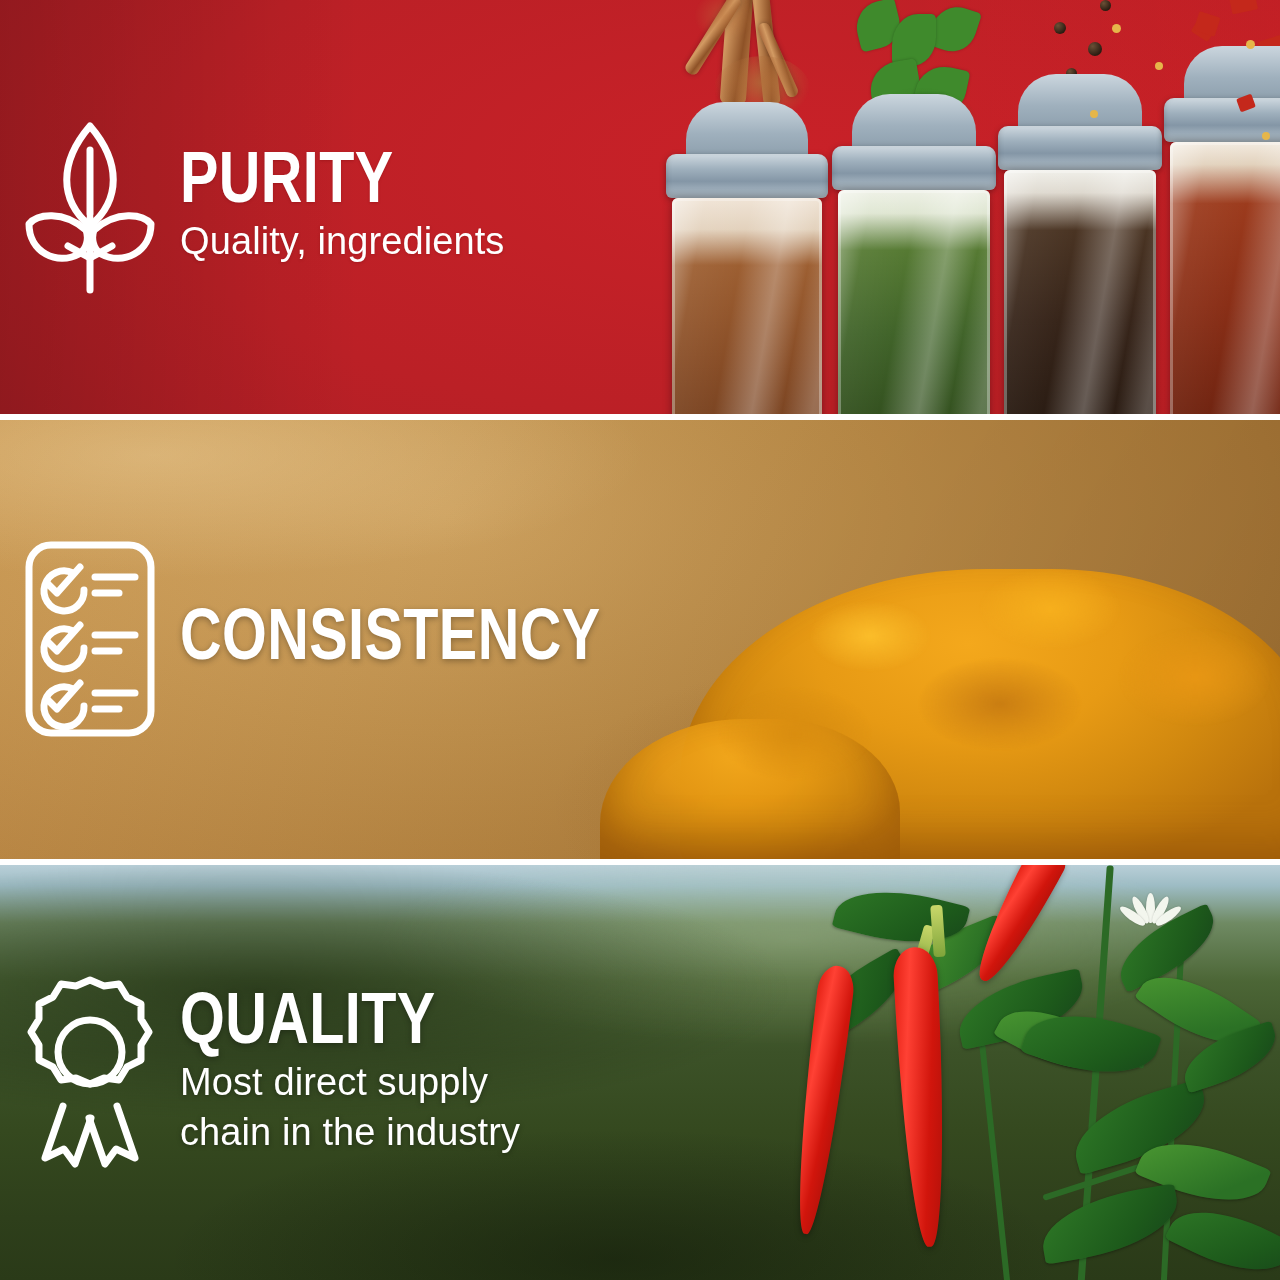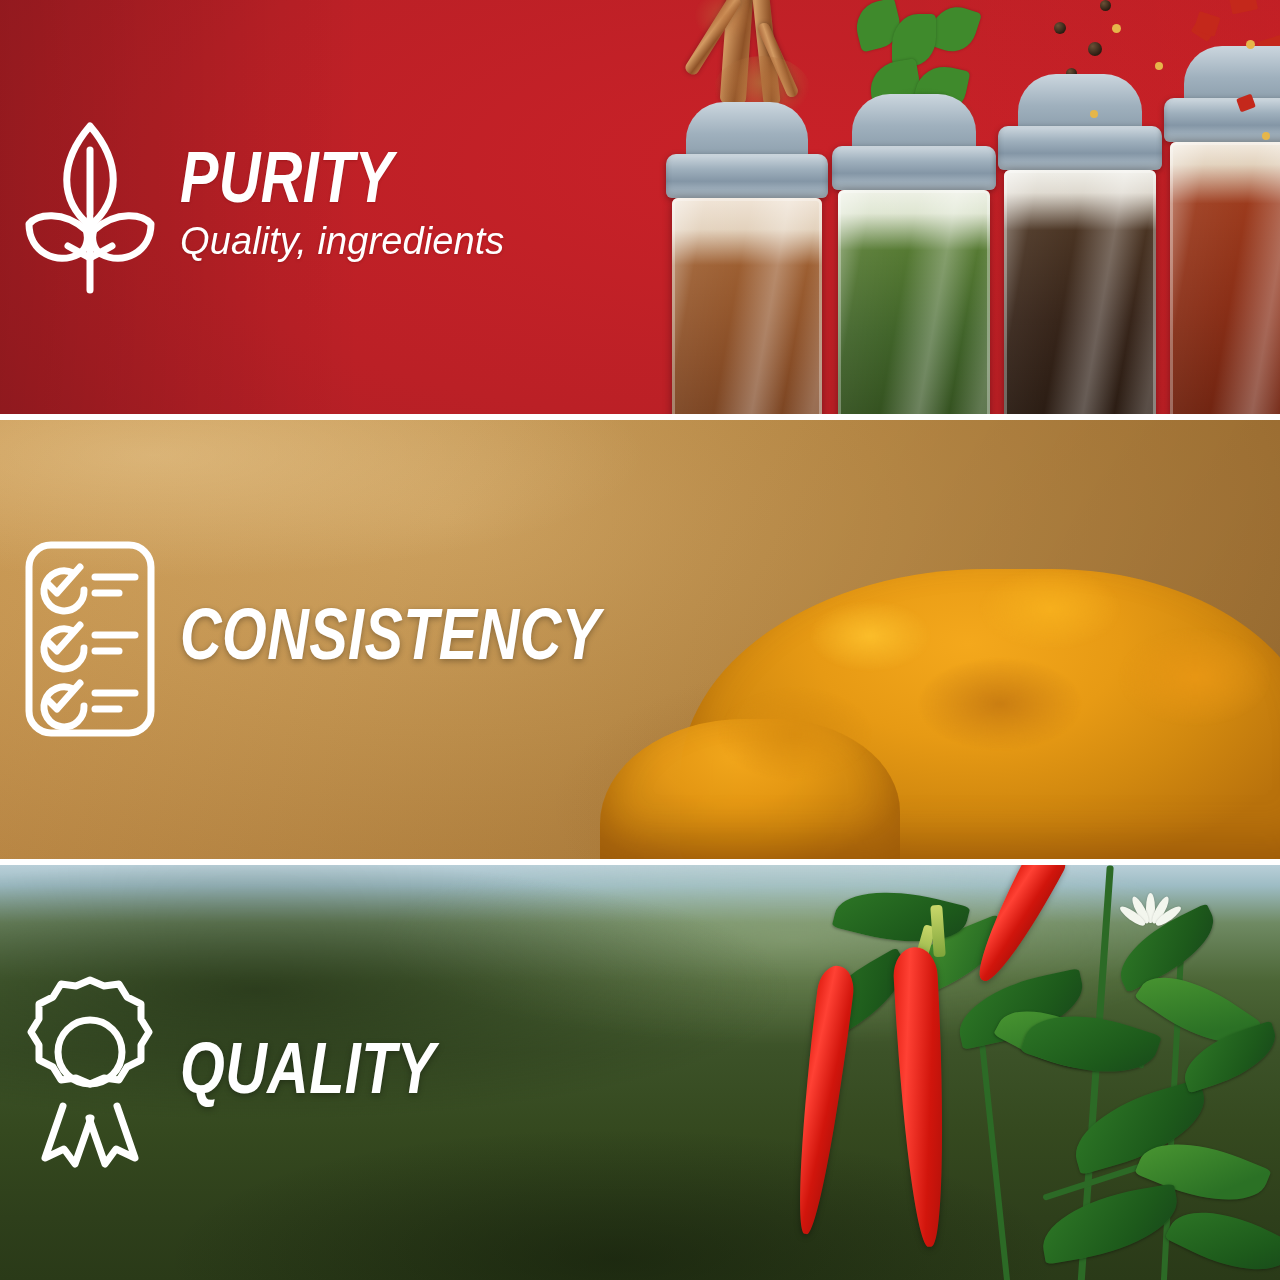--- a/index.html
+++ b/index.html
@@ -1,18 +1,18 @@
 <!DOCTYPE html>
 <html><head>
 <meta charset="utf-8">
 <style>
   html,body{margin:0;padding:0;background:#fff;}
   body{width:1280px;height:1280px;overflow:hidden;font-family:"Liberation Sans",sans-serif;}
 
-  .banner{position:relative;width:1280px;height:1280px;background:#3b82f6;display:flex;flex-direction:column;font-style:italic;}
+  .banner{position:relative;width:1280px;height:1280px;background:#3b82f6;display:flex;flex-direction:column;}
 
   .panel{position:relative;width:100%;overflow:hidden;}
   .panel-purity{height:422px;}
   .divider{height:6px;background:#ffffff;width:100%;flex:none;}
   .panel-consistency{height:448px;}
   .panel-quality{height:424px;}
 
   
   .bg{position:absolute;inset:0;}
 
@@ -346,18 +346,20 @@
         <svg class="svg-icon" width="150" height="200" viewBox="0 0 150 200" fill="none" stroke="#ffffff" stroke-width="7" stroke-linecap="round" stroke-linejoin="round">
           <path d="M75 8 l14 6 15 -2 8 13 14 7 0 15 8 13 -8 13 0 15 -14 7 -8 13 -15 -2 -14 6 -14 -6 -15 2 -8 -13 -14 -7 0 -15 -8 -13 8 -13 0 -15 14 -7 8 -13 15 2 z"></path>
           <circle cx="75" cy="80" r="32"></circle>
           <path d="M48 134 L30 186 L49 177 L60 192 L76 146"></path>
           <path d="M102 134 L120 186 L101 177 L90 192 L74 146"></path>
         </svg>
       </div>
       <div class="text-wrap">
         <div class="heading">QUALITY</div>
         <div class="sub">
+          <div>Most direct supply</div>
+          <div>chain in the industry</div>
         </div>
       </div>
     </div>
   </section>
 
 </div>
 
 </body></html>

